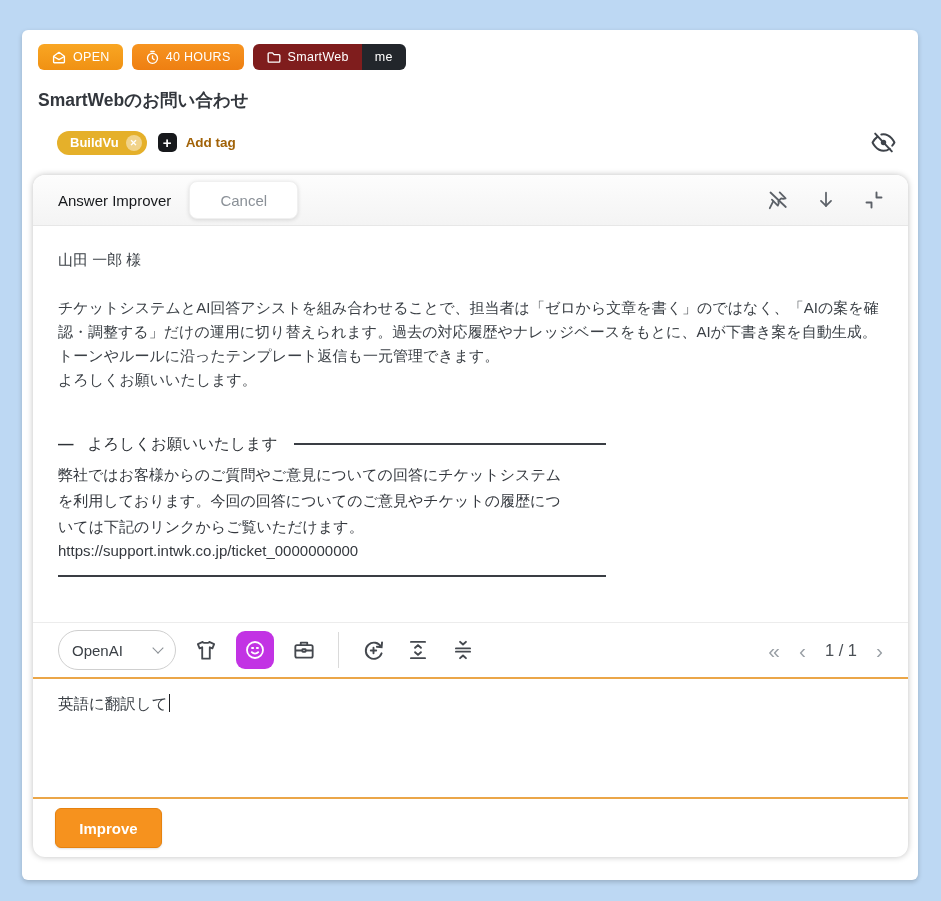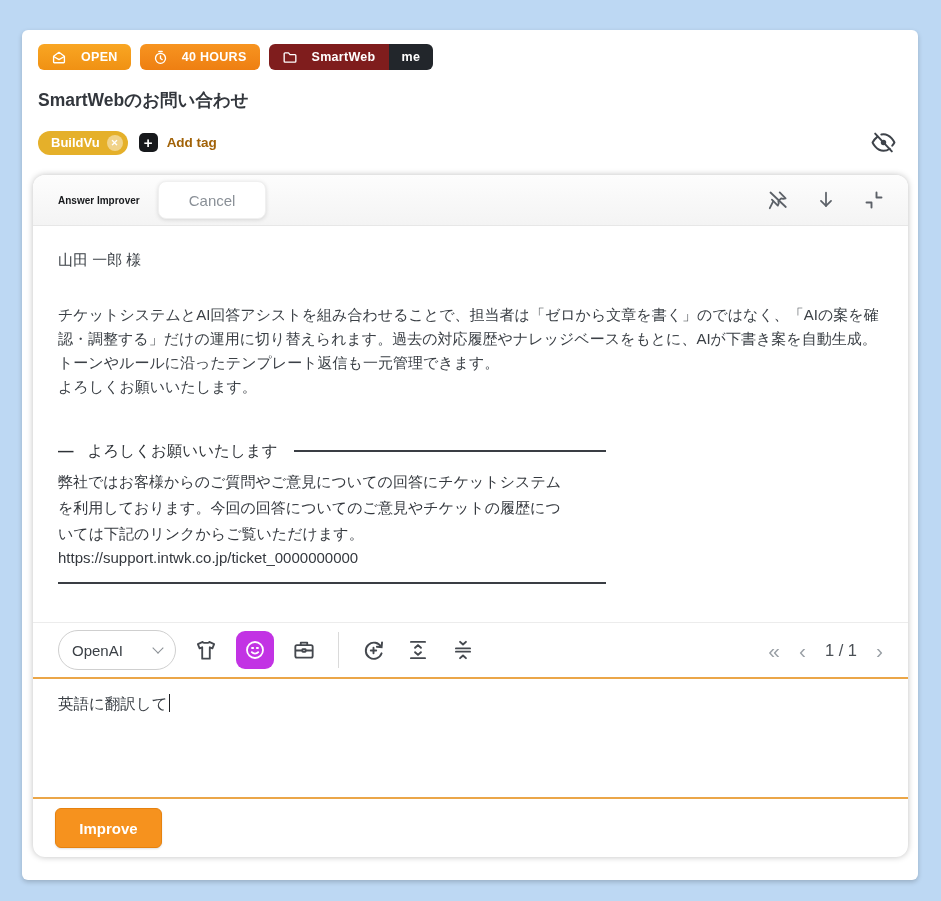--- a/index.html
+++ b/index.html
@@ -11,36 +11,36 @@
     overflow: hidden;
   }
   .card {
     position: absolute; left: 22px; top: 30px; width: 896px; height: 850px;
     background: #ffffff; border-radius: 6px;
     box-shadow: 0 2px 5px rgba(0,0,0,0.20);
   }
   .card-top { padding: 14px 18px 0 16px; }
   .badges { display: flex; align-items: center; gap: 9px; }
   .badge {
-    height: 26px; display: inline-flex; align-items: center; gap: 14px;
-    padding: 0 13px; border-radius: 6px; color: #fff; font-weight: bold;
+    height: 26px; display: inline-flex; align-items: center; gap: 6px;
+    padding: 0 13px; border-radius: 6px; color: #fff; font-weight: normal;
     font-size: 12.5px; letter-spacing: .3px; cursor: pointer;
   }
   .badge svg { display: block; }
   .badge.open { background: linear-gradient(#f9a623, #f09113); }
   .badge.time { background: linear-gradient(#f79420, #ee7f12); }
   .badge-group { display: inline-flex; border-radius: 6px; overflow: hidden; }
   .badge.group { background: #7f1d1d; border-radius: 0; justify-content: flex-end; }
   .badge.me   { background: #22262b; border-radius: 0; padding: 0 13px; }
   .title { margin-top: 18px; font-size: 17.5px; font-weight: bold; color: #33373d; }
   .tags-row { margin-top: 17px; display: flex; align-items: center; gap: 11px; height: 27px; }
   .tag-pill {
     background: #e5b02a; color: #fff; font-weight: bold; font-size: 13px;
     height: 24px; border-radius: 12px; display: inline-flex; align-items: center;
-    gap: 7px; padding: 0 5px 0 13px; cursor: pointer;
+    gap: 7px; padding: 0 5px 0 13px; cursor: pointer; margin-left: 19px;
   }
   .tag-x {
     width: 16px; height: 16px; border-radius: 50%;
     background: rgba(255,255,255,.45); color: #fff; font-size: 9px;
     display: flex; align-items: center; justify-content: center; cursor: pointer;
   }
   .add-tag { display: inline-flex; align-items: center; gap: 9px; cursor: pointer; }
   .add-plus {
     width: 19px; height: 19px; border-radius: 5px; background: #17191c;
     color: #fff; font-size: 15px; font-weight: bold;
@@ -55,37 +55,37 @@
     box-shadow: 0 0 6px rgba(0,0,0,0.25);
     display: flex; flex-direction: column;
   }
   .panel-header {
     height: 51px; flex: 0 0 51px; display: flex; align-items: center;
     padding: 0 22px 0 25px;
     background: linear-gradient(#fdfdfd, #f4f4f4);
     border-bottom: 1px solid #e7e7e7;
     border-radius: 12px 12px 0 0;
   }
-  .panel-title { font-weight: bold; font-size: 10px; color: #17191c; }
+  .panel-title { font-weight: normal; font-size: 15px; color: #17191c; }
   .cancel-btn {
     margin-left: 18px; height: 38px; padding: 0 30px; background: #fff;
     border: 1px solid #f0f0f0; border-radius: 8px;
     box-shadow: 0 1px 4px rgba(0,0,0,0.13);
     color: #8a9097; font-size: 15px; cursor: pointer;
     font-family: inherit;
   }
   .header-icons { margin-left: auto; display: flex; gap: 25px; color: #5c6168; }
   .header-icons span { cursor: pointer; display: flex; }
 
   .panel-body {
     flex: 0 0 396px; padding: 16px 25px 0; font-size: 15px; color: #3b4046;
     line-height: 1.6; overflow: hidden; cursor: text;
   }
   .greeting { margin-top: 6px; }
-  .para { margin-top: 31px; }
+  .para { margin-top: 24px; }
   .closing { }
   .sig { margin-top: 40px; width: 548px; color: #34383e; }
   .sig-head { display: flex; align-items: center; font-size: 15.5px; color: #2e3237; }
   .sig-dash { font-weight: bold; margin-right: 14px; }
   .sig-rule { flex: 1; border-top: 2px solid #3a3e44; margin-left: 16px; }
   .sig-lines { margin-top: 5px; line-height: 1.73; }
   .sig-url { line-height: 1.5; }
   .sig-rule-bottom { border-top: 2px solid #3a3e44; margin-top: 13px; }
 
   .toolbar {

